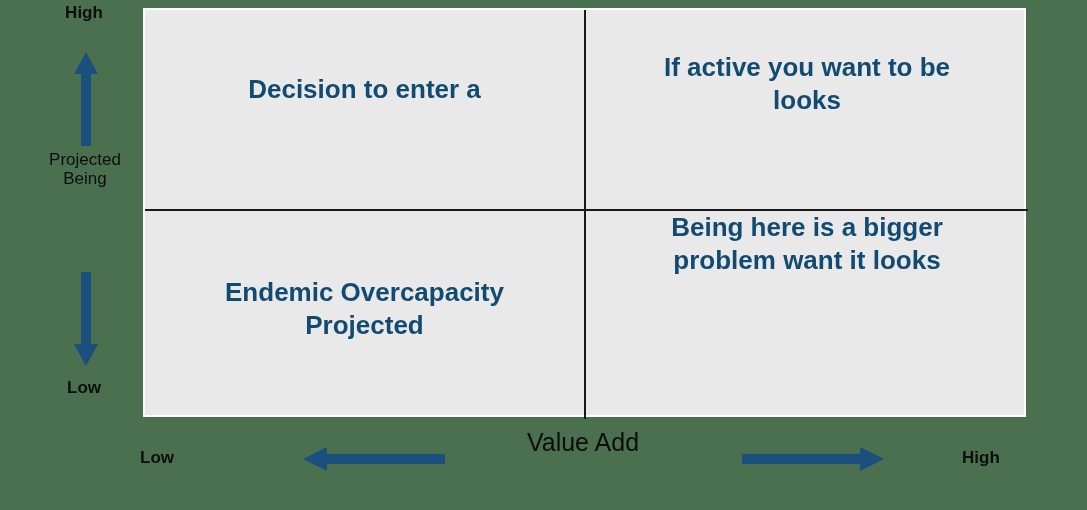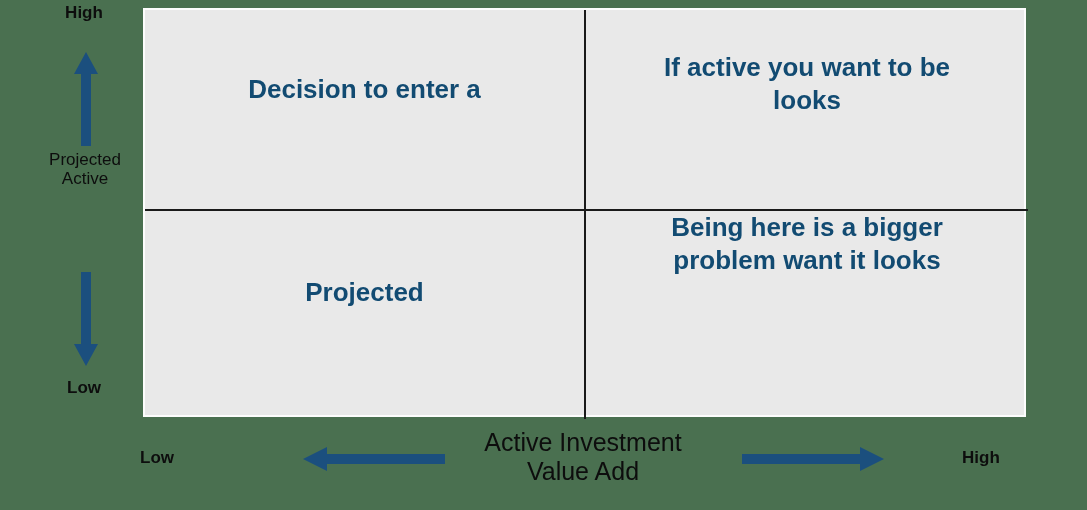--- a/index.html
+++ b/index.html
@@ -169,21 +169,21 @@
   <div class="y-high">High</div>
 
   <div class="arrow-up">
     <svg width="26" height="94" viewBox="0 0 26 94" xmlns="http://www.w3.org/2000/svg">
       <polygon points="13,0 25,22 18,22 18,94 8,94 8,22 1,22" fill="#1b4f7e"></polygon>
     </svg>
   </div>
 
   <div class="y-label">
     <span>Projected</span>
-    <span>Active</span>
+    <span>Being</span>
   </div>
 
   <div class="arrow-down">
     <svg width="26" height="94" viewBox="0 0 26 94" xmlns="http://www.w3.org/2000/svg">
       <polygon points="13,94 25,72 18,72 18,0 8,0 8,72 1,72" fill="#1b4f7e"></polygon>
     </svg>
   </div>
 
   <div class="y-low">Low</div>
 
@@ -197,20 +197,21 @@
 
     <div class="quad quad-tr">
       <div>
         <span>If active you want to be</span>
         <span>looks</span>
       </div>
     </div>
 
     <div class="quad quad-bl">
       <div>
+        <span>Endemic Overcapacity</span>
         <span>Projected</span>
       </div>
     </div>
 
     <div class="quad quad-br">
       <div>
         <span>Being here is a bigger</span>
         <span>problem want it looks</span>
       </div>
     </div>
@@ -221,21 +222,20 @@
 
   <div class="x-low">Low</div>
 
   <div class="arrow-left">
     <svg width="142" height="26" viewBox="0 0 142 26" xmlns="http://www.w3.org/2000/svg">
       <polygon points="0,13 24,25 24,18 142,18 142,8 24,8 24,1" fill="#1b4f7e"></polygon>
     </svg>
   </div>
 
   <div class="x-label">
-    <span>Active Investment</span>
     <span>Value Add</span>
   </div>
 
   <div class="arrow-right">
     <svg width="142" height="26" viewBox="0 0 142 26" xmlns="http://www.w3.org/2000/svg">
       <polygon points="142,13 118,25 118,18 0,18 0,8 118,8 118,1" fill="#1b4f7e"></polygon>
     </svg>
   </div>
 
   <div class="x-high">High</div>

